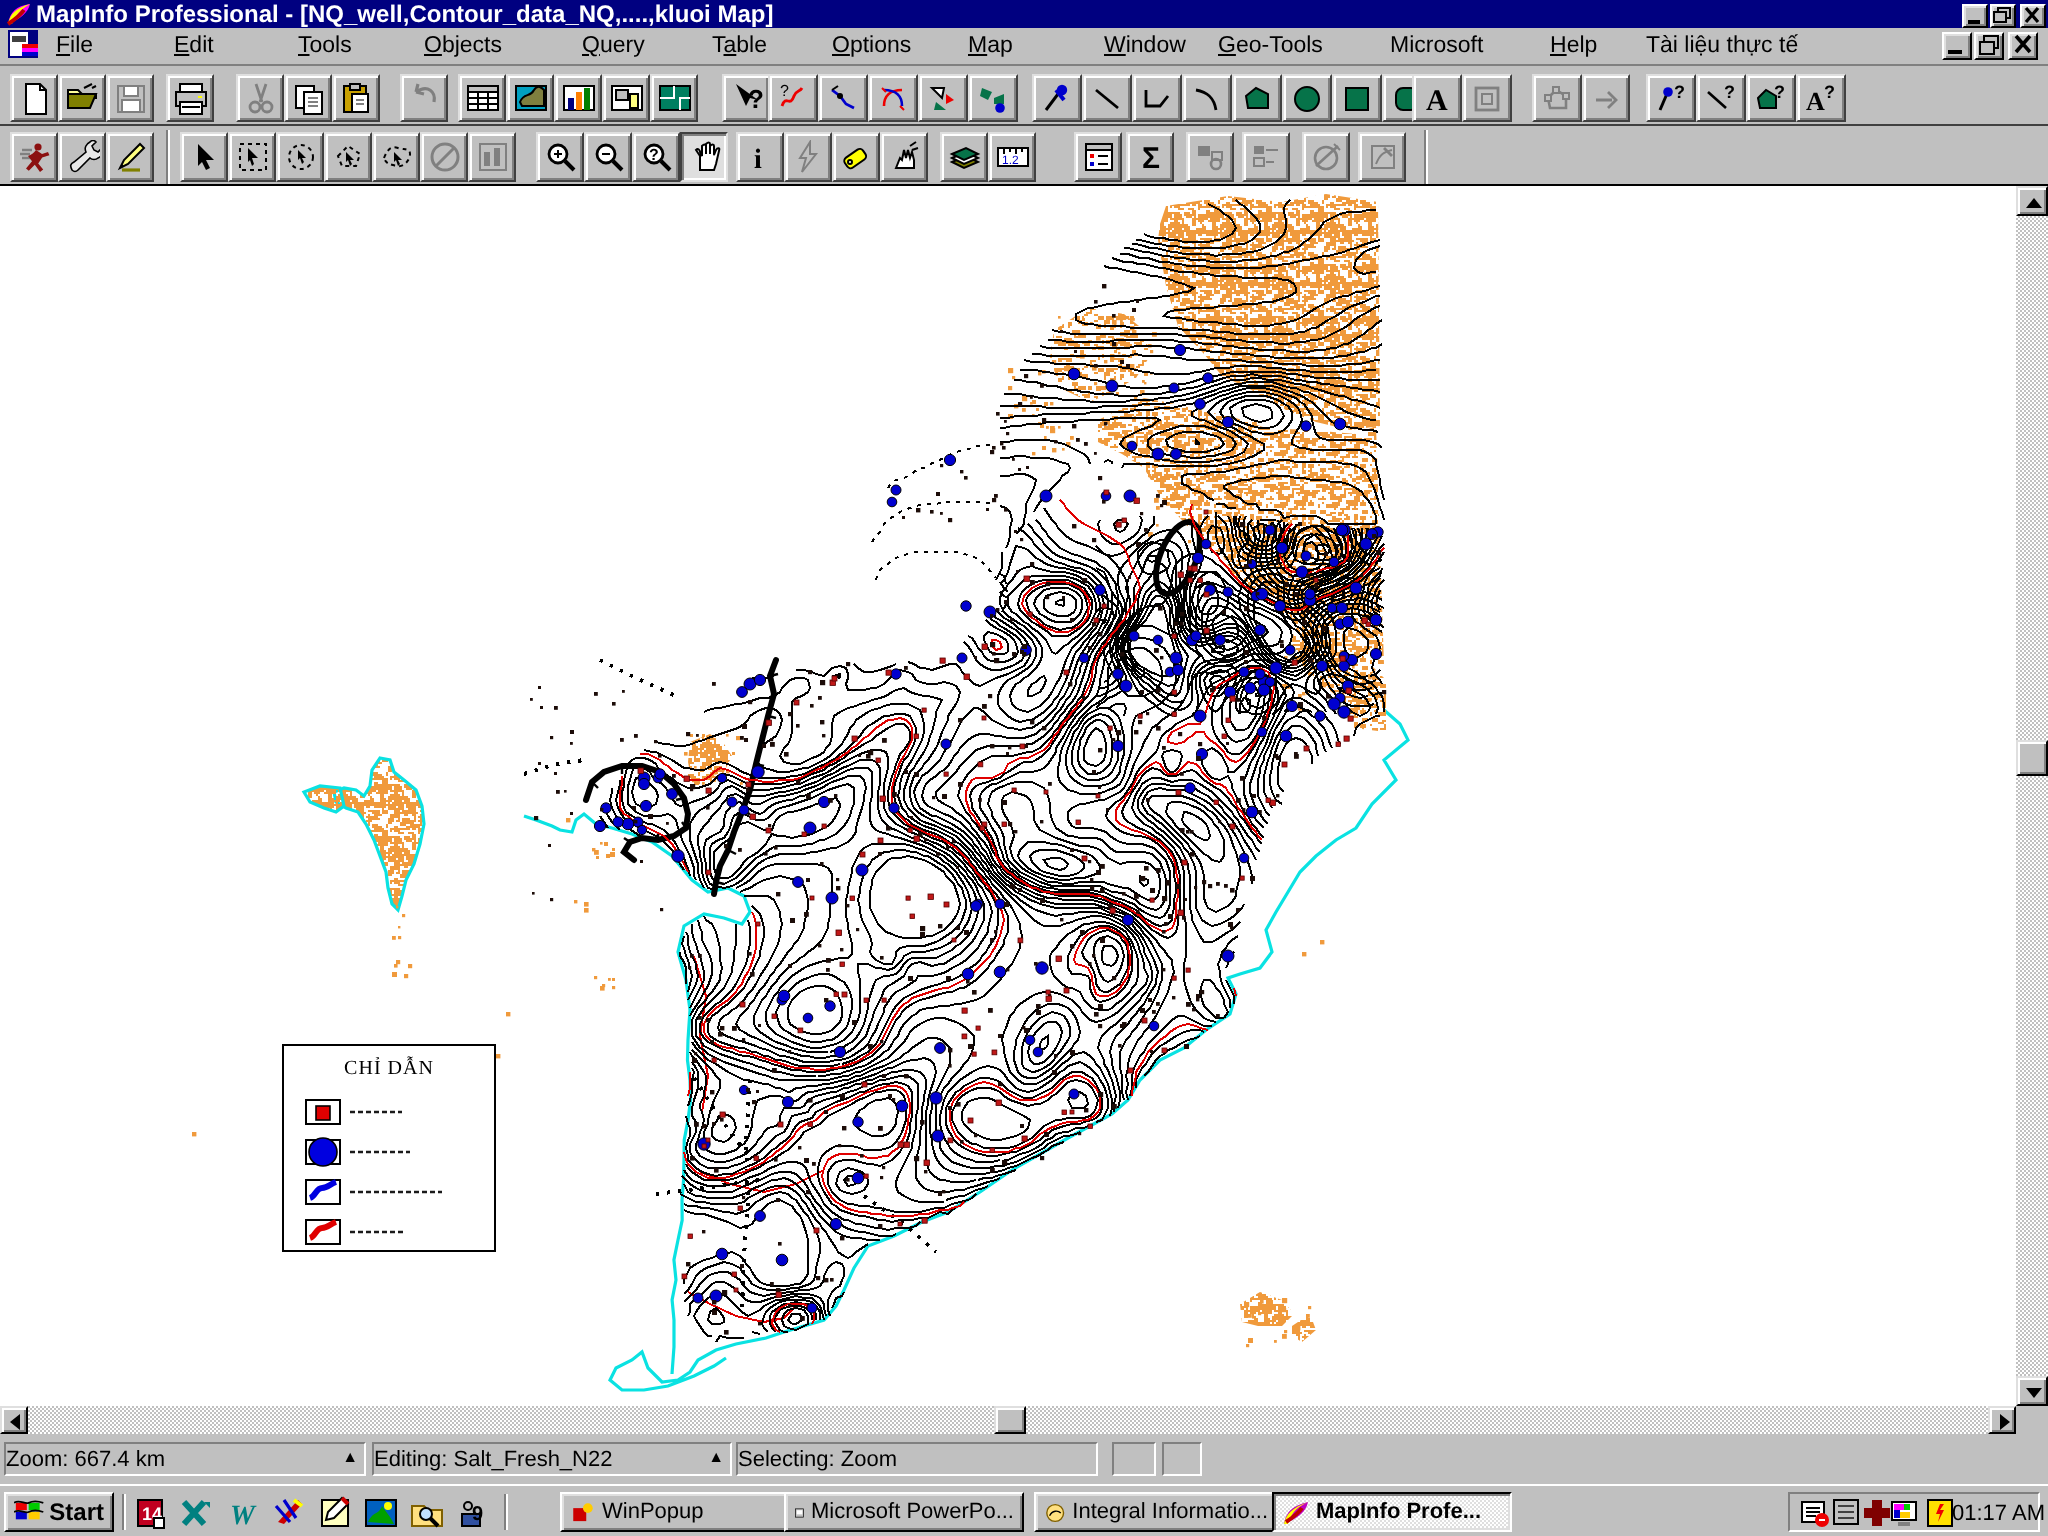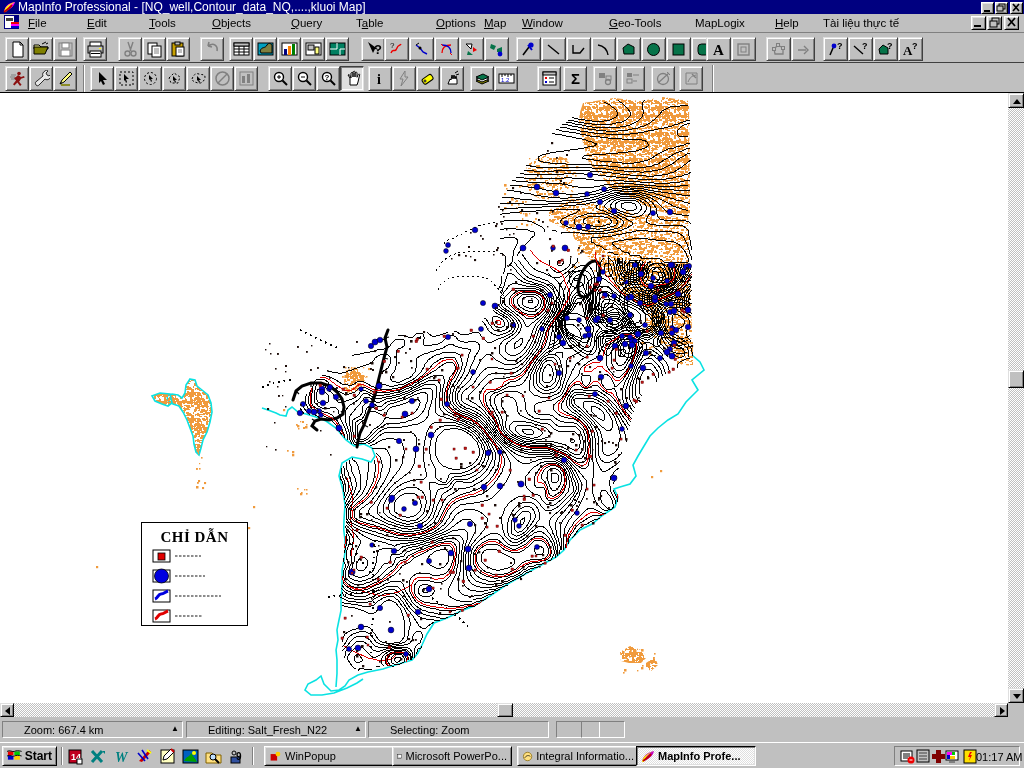--- a/index.html
+++ b/index.html
@@ -1,30 +1,30 @@
 <!DOCTYPE html>
 <html><head><meta charset="utf-8"><style>
 *{margin:0;padding:0;box-sizing:border-box}
 body{width:1024px;height:768px;overflow:hidden;font-family:"Liberation Sans",sans-serif;background:#c0c0c0;position:relative}
-.titlebar{position:absolute;left:0;top:0;width:1024px;height:14px;background:#000080;color:#fff;font-size:12px;font-weight:normal;line-height:14px}
+.titlebar{position:absolute;left:0;top:0;width:1024px;height:14px;background:#000080;color:#fff;font-size:12px;font-weight:bold;line-height:14px}
 .titlebar .txt{position:absolute;left:18px;top:0}
 .wbtn{position:absolute;width:13px;height:12px;background:#c0c0c0;border:1px solid;border-color:#fff #000 #000 #fff;box-shadow:inset 1px 1px 0 #dfdfdf, inset -1px -1px 0 #808080;font-size:9px;text-align:center;line-height:10px;color:#000}
 .menubar{position:absolute;left:0;top:14px;width:1024px;height:19px;background:#c0c0c0;font-size:11.5px;border-bottom:1px solid #808080}
 .mi{position:absolute;top:3px}
 .tbrow{position:absolute;left:0;width:1024px;background:#c0c0c0}
 .tb{position:absolute;background:#c0c0c0;border:1px solid;border-color:#dfdfdf #404040 #404040 #dfdfdf;box-shadow:inset 1px 1px 0 #fff, inset -1px -1px 0 #808080;display:flex;align-items:center;justify-content:center}
 .tb.pressed{border-color:#404040 #dfdfdf #dfdfdf #404040;box-shadow:inset 1px 1px 0 #808080, inset -1px -1px 0 #fff;background:#dfdfdf}
 .sep{position:absolute;width:2px;background:#808080;border-right:1px solid #fff}
 .maparea{position:absolute;left:0;top:93px;width:1008px;height:610px;background:#fff;overflow:hidden}
 .vscroll{position:absolute;left:1008px;top:93px;width:16px;height:610px;background:conic-gradient(#fff 25%,#c0c0c0 0 50%,#fff 0 75%,#c0c0c0 0) 0 0/2px 2px}
 .hscroll{position:absolute;left:0;top:703px;width:1008px;height:14px;background:conic-gradient(#fff 25%,#c0c0c0 0 50%,#fff 0 75%,#c0c0c0 0) 0 0/2px 2px}
 .sbtn{position:absolute;background:#c0c0c0;border:1px solid;border-color:#dfdfdf #000 #000 #dfdfdf;box-shadow:inset 1px 1px 0 #fff, inset -1px -1px 0 #808080}
 .arr{position:absolute;width:0;height:0}
 .statusbar{position:absolute;left:0;top:717px;width:1024px;height:25px;background:#c0c0c0;font-size:11px}
-.spanel{position:absolute;top:4px;height:17px;border:1px solid;border-color:#808080 #fff #fff #808080;padding:2px 21px;color:#000}
+.spanel{position:absolute;top:4px;height:17px;border:1px solid;border-color:#808080 #fff #fff #808080;padding:2px 0;color:#000}
 .taskbar{position:absolute;left:0;top:742px;width:1024px;height:26px;background:#c0c0c0;border-top:1px solid #fff}
 .task{position:absolute;top:3px;height:20px;background:#c0c0c0;border:1px solid;border-color:#fff #000 #000 #fff;box-shadow:inset 1px 1px 0 #dfdfdf, inset -1px -1px 0 #808080;font-size:11px;display:flex;align-items:center;padding:0 4px;gap:3px;white-space:nowrap;overflow:hidden}
 .task.act{border-color:#000 #fff #fff #000;box-shadow:inset 1px 1px 0 #808080, inset -1px -1px 0 #dfdfdf;background:conic-gradient(#fff 25%,#dfdfdf 0 50%,#fff 0 75%,#dfdfdf 0) 0 0/2px 2px;font-weight:bold}
 .legend{position:absolute;left:141px;top:429px;width:107px;height:104px;background:#fff;border:1px solid #000;z-index:5}
 svg.mapsvg{position:absolute;left:0;top:0}
 .c{fill:none;stroke:#000;stroke-width:1;shape-rendering:crispEdges}
 .r{fill:none;stroke:#e00000;stroke-width:1;shape-rendering:crispEdges}
 .b{fill:#0000d0;stroke:#000;stroke-width:0.5}
 .k{fill:#1c0c08}
 .q{fill:#c01818;stroke:#500;stroke-width:0.4}
@@ -61,25 +61,25 @@
       <rect x="7" y="9" width="8" height="2" fill="#f0f"></rect>
       <rect x="7" y="11" width="8" height="2" fill="#00c"></rect>
     </svg>
  <span class="mi" style="left:28px"></span>
  <span class="mi" style="left:28px"><u>F</u>ile</span>
     <span class="mi" style="left:87px"><u>E</u>dit</span>
     <span class="mi" style="left:149px"><u>T</u>ools</span>
     <span class="mi" style="left:212px"><u>O</u>bjects</span>
     <span class="mi" style="left:291px"><u>Q</u>uery</span>
     <span class="mi" style="left:356px">T<u>a</u>ble</span>
-    <span class="mi" style="left:436px"><u>O</u>ptions</span>
+    <span class="mi" style="left:416px"><u>O</u>ptions</span>
     <span class="mi" style="left:484px"><u>M</u>ap</span>
-    <span class="mi" style="left:522px"><u>W</u>indow</span>
+    <span class="mi" style="left:552px"><u>W</u>indow</span>
     <span class="mi" style="left:609px"><u>G</u>eo-Tools</span>
-    <span class="mi" style="left:695px">MapLogix</span>
+    <span class="mi" style="left:695px">Microsoft</span>
     <span class="mi" style="left:775px"><u>H</u>elp</span>
     <span class="mi" style="left:823px">Tài liệu thực tế</span>
  <div class="wbtn" style="left:971px;top:2px;width:15px;height:14px"><svg width="13" height="11">
         <rect x="2" y="8" width="7" height="2" fill="#000"></rect>
       </svg></div>
  <div class="wbtn" style="left:987px;top:2px;width:15px;height:14px"><svg width="13" height="11">
         <rect x="4" y="1" width="7" height="6" fill="none" stroke="#000"></rect>
         <rect x="2" y="4" width="7" height="6" fill="#c0c0c0" stroke="#000"></rect>
       </svg></div>
  <div class="wbtn" style="left:1004px;top:2px;width:15px;height:14px"><svg width="13" height="11">
@@ -2169,21 +2169,21 @@
 <rect class="q" x="633" y="399" width="2.2" height="2.2"></rect>
 <rect class="q" x="532" y="494" width="2.5" height="2.5"></rect>
 <rect class="q" x="512" y="288" width="2.8" height="2.8"></rect>
 <rect class="q" x="341" y="637" width="2.4" height="2.4"></rect>
 <rect class="q" x="523" y="495" width="2.1" height="2.1"></rect>
 <rect class="q" x="375" y="407" width="2.7" height="2.7"></rect>
 <rect class="q" x="554" y="363" width="2.1" height="2.1"></rect>
 <rect class="q" x="420" y="481" width="2.2" height="2.2"></rect>
 </svg>
 <div class="legend">
- <div style="text-align:center;font-family:'Liberation Serif',serif;font-weight:bold;font-size:15px;letter-spacing:0.5px;margin-top:6px">CHỈ DẪN</div>
+ <div style="text-align:center;font-family:'Liberation Serif',serif;font-weight:normal;font-size:10px;letter-spacing:0.5px;margin-top:6px">CHỈ DẪN</div>
  <svg width="105" height="80" style="position:absolute;left:0;top:22px">
   <rect x="11" y="5" width="17" height="12" fill="#fff" stroke="#000"></rect>
         <rect x="16" y="8" width="7" height="7" fill="#e00000" stroke="#000" stroke-width="0.8"></rect>
   <rect x="11" y="25" width="17" height="12" fill="#fff" stroke="#000"></rect>
         <circle cx="19.5" cy="31" r="7" fill="#0000e0" stroke="#000" stroke-width="0.8"></circle>
   <rect x="11" y="45" width="17" height="12" fill="#fff" stroke="#000"></rect>
         <path d="M13 54c3-1 3-5 6-5s4-2 7-3" stroke="#0000e0" stroke-width="3" fill="none"></path>
   <rect x="11" y="65" width="17" height="12" fill="#fff" stroke="#000"></rect>
         <path d="M13 74c3-1 3-5 6-5s4-2 7-3" stroke="#e00000" stroke-width="3" fill="none"></path>
   <path d="M33 11h26" stroke="#1a1a1a" stroke-width="1.2" stroke-dasharray="2.5 1.5"></path>
@@ -2260,21 +2260,21 @@
         <path d="M1 5h6l2 2h7v8H1z" fill="#ffe080" stroke="#806000"></path>
         <circle cx="8" cy="9" r="3" fill="#c0e0ff" stroke="#000"></circle>
         <path d="M10 11l4 4" stroke="#000" stroke-width="2"></path>
       </svg></div>
     <div style="position:absolute;left:228px;top:5px;width:17px;height:17px"><svg width="17" height="17" viewBox="0 0 17 17">
         <rect x="3" y="9" width="9" height="6" fill="#3050a0" stroke="#000"></rect>
         <text x="8" y="12" font-size="10" font-weight="bold" fill="#000">9</text>
         <circle cx="6" cy="5" r="2" fill="#c0c0c0" stroke="#000"></circle>
       </svg></div>
  <div class="sep" style="left:252px;top:4px;height:18px"></div>
- <div class="task" style="left:264px;width:147px"><svg width="13" height="13" viewBox="0 0 16 16">
+ <div class="task" style="left:280px;width:147px"><svg width="13" height="13" viewBox="0 0 16 16">
         <rect x="2" y="5" width="8" height="8" fill="#c00"></rect>
         <circle cx="11" cy="5" r="3" fill="#fc0"></circle>
       </svg>WinPopup</div>
  <div class="task" style="left:392px;width:120px"><svg width="13" height="13" viewBox="0 0 16 16">
         <rect x="2" y="2" width="12" height="12" fill="#c0c0c0" stroke="#000"></rect>
         <rect x="4" y="4" width="8" height="6" fill="#fff"></rect>
       </svg>Microsoft PowerPo...</div>
  <div class="task" style="left:517px;width:122px"><svg width="13" height="13" viewBox="0 0 16 16">
         <circle cx="8" cy="8" r="6" fill="#ffe080" stroke="#806000"></circle>
         <path d="M4 10c2-4 6-4 8-2" stroke="#000" fill="none"></path>

